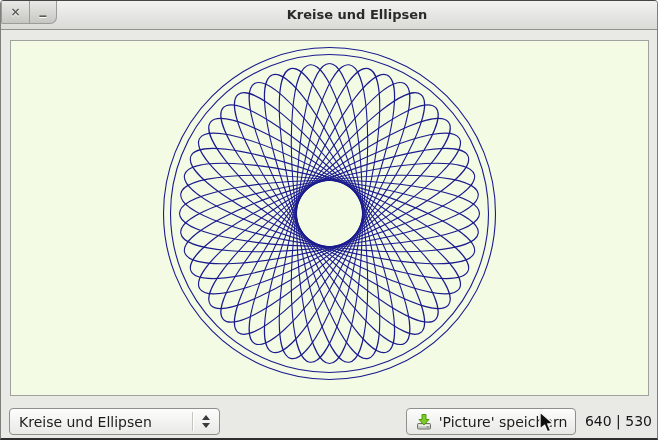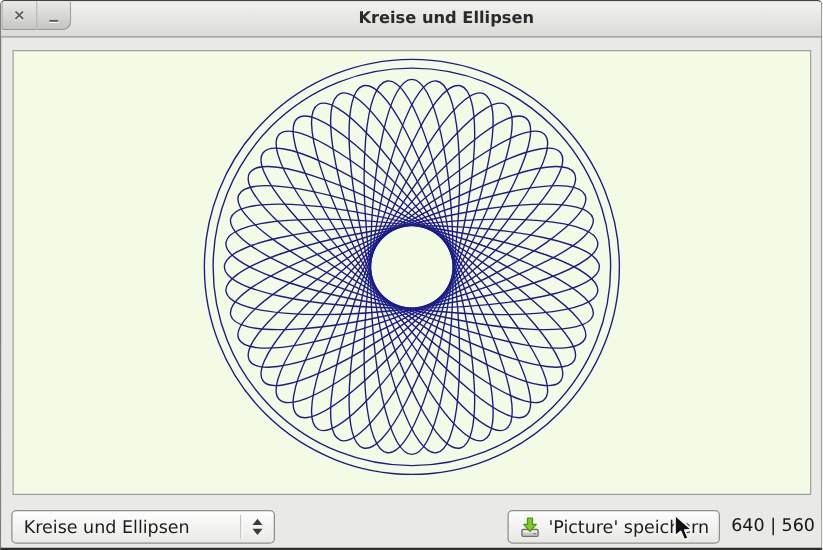--- a/index.html
+++ b/index.html
@@ -148,19 +148,19 @@
   <div class="savebtn">
     <svg width="18" height="18" viewBox="0 0 18 18">
       <rect x="2.5" y="10.5" width="13" height="5.5" rx="1" fill="#c9c9c6" stroke="#6e6e6b" stroke-width="1"></rect>
       <rect x="3.5" y="11.5" width="11" height="1.6" fill="#efefec"></rect>
       <rect x="11.5" y="13.3" width="2.4" height="1.3" fill="#8f8f8c"></rect>
       <path d="M7 1.5 L11 1.5 L11 6.5 L14 6.5 L9 12 L4 6.5 L7 6.5 Z" fill="#7ecb2a" stroke="#4e9a06" stroke-width="1" stroke-linejoin="round"></path>
     </svg>
     <span>'Picture' speichern</span>
   </div>
 
-  <div class="size-label">640 | 560</div>
+  <div class="size-label">640 | 530</div>
 
   <svg class="cursor" width="22" height="24" viewBox="0 0 22 24">
     <path d="M2 1 L2 18 L6.6 14.2 L9.4 20.8 L12.6 19.4 L9.8 13.0 L15.4 12.6 Z" fill="#111111" stroke="#f4f4f4" stroke-width="1.4" stroke-linejoin="round"></path>
   </svg>
 
 </div>
 
 </body></html>

